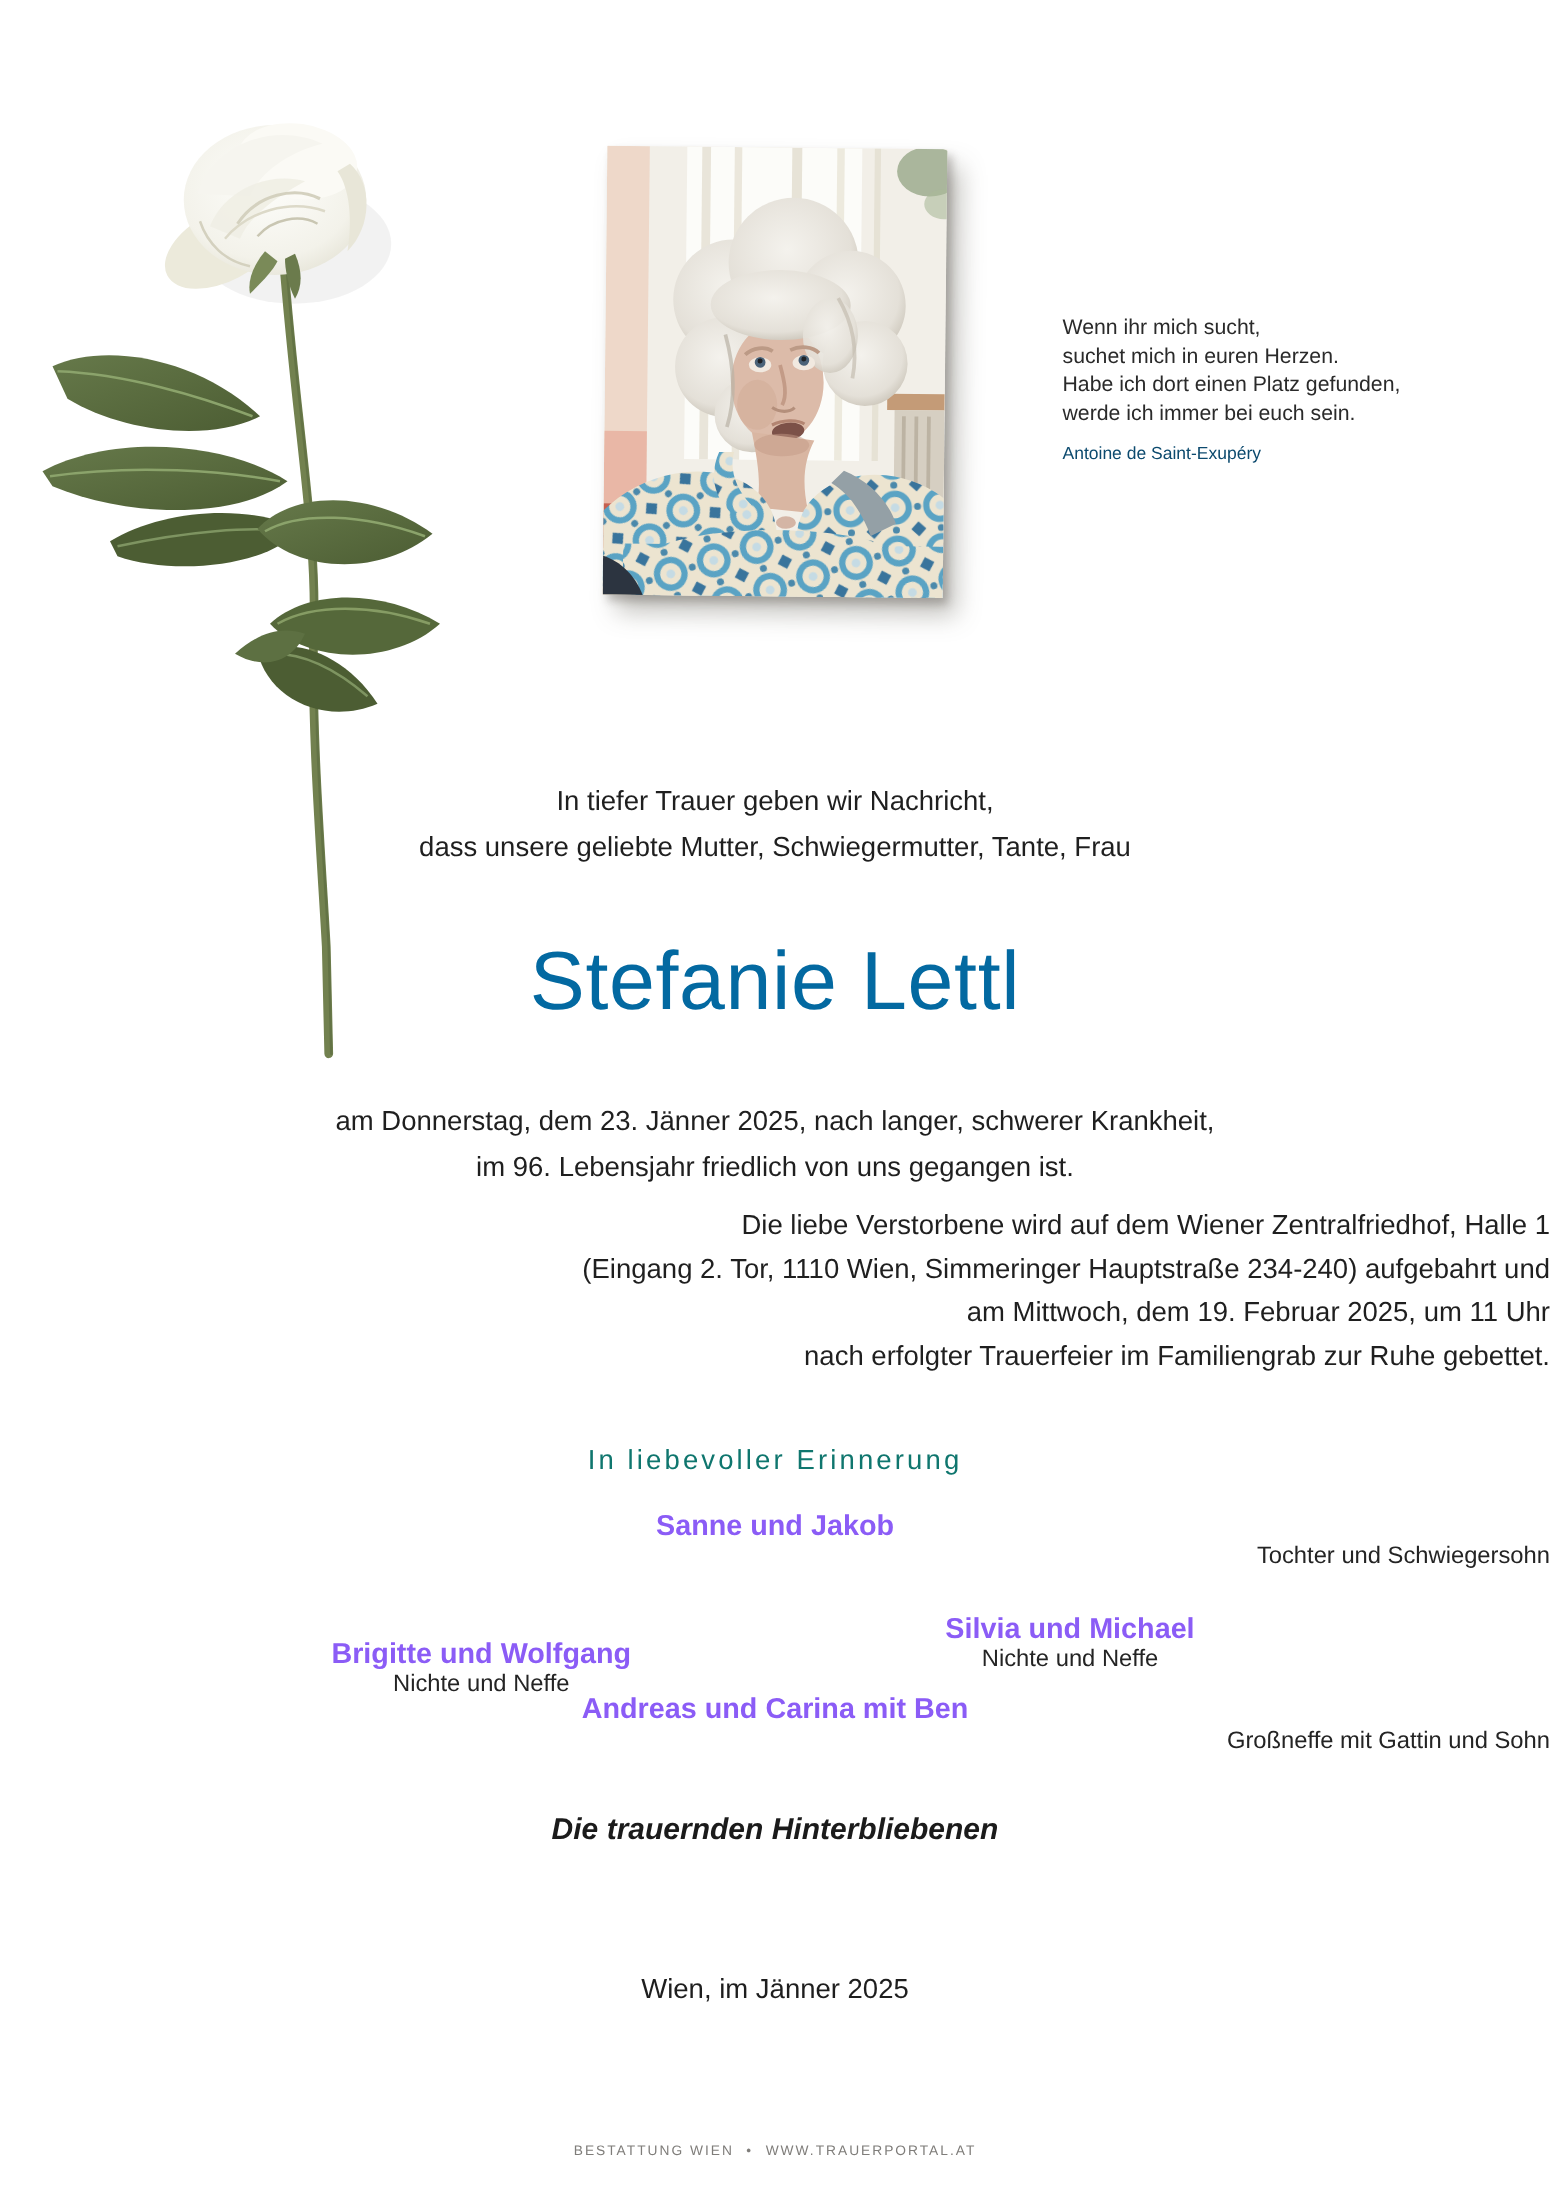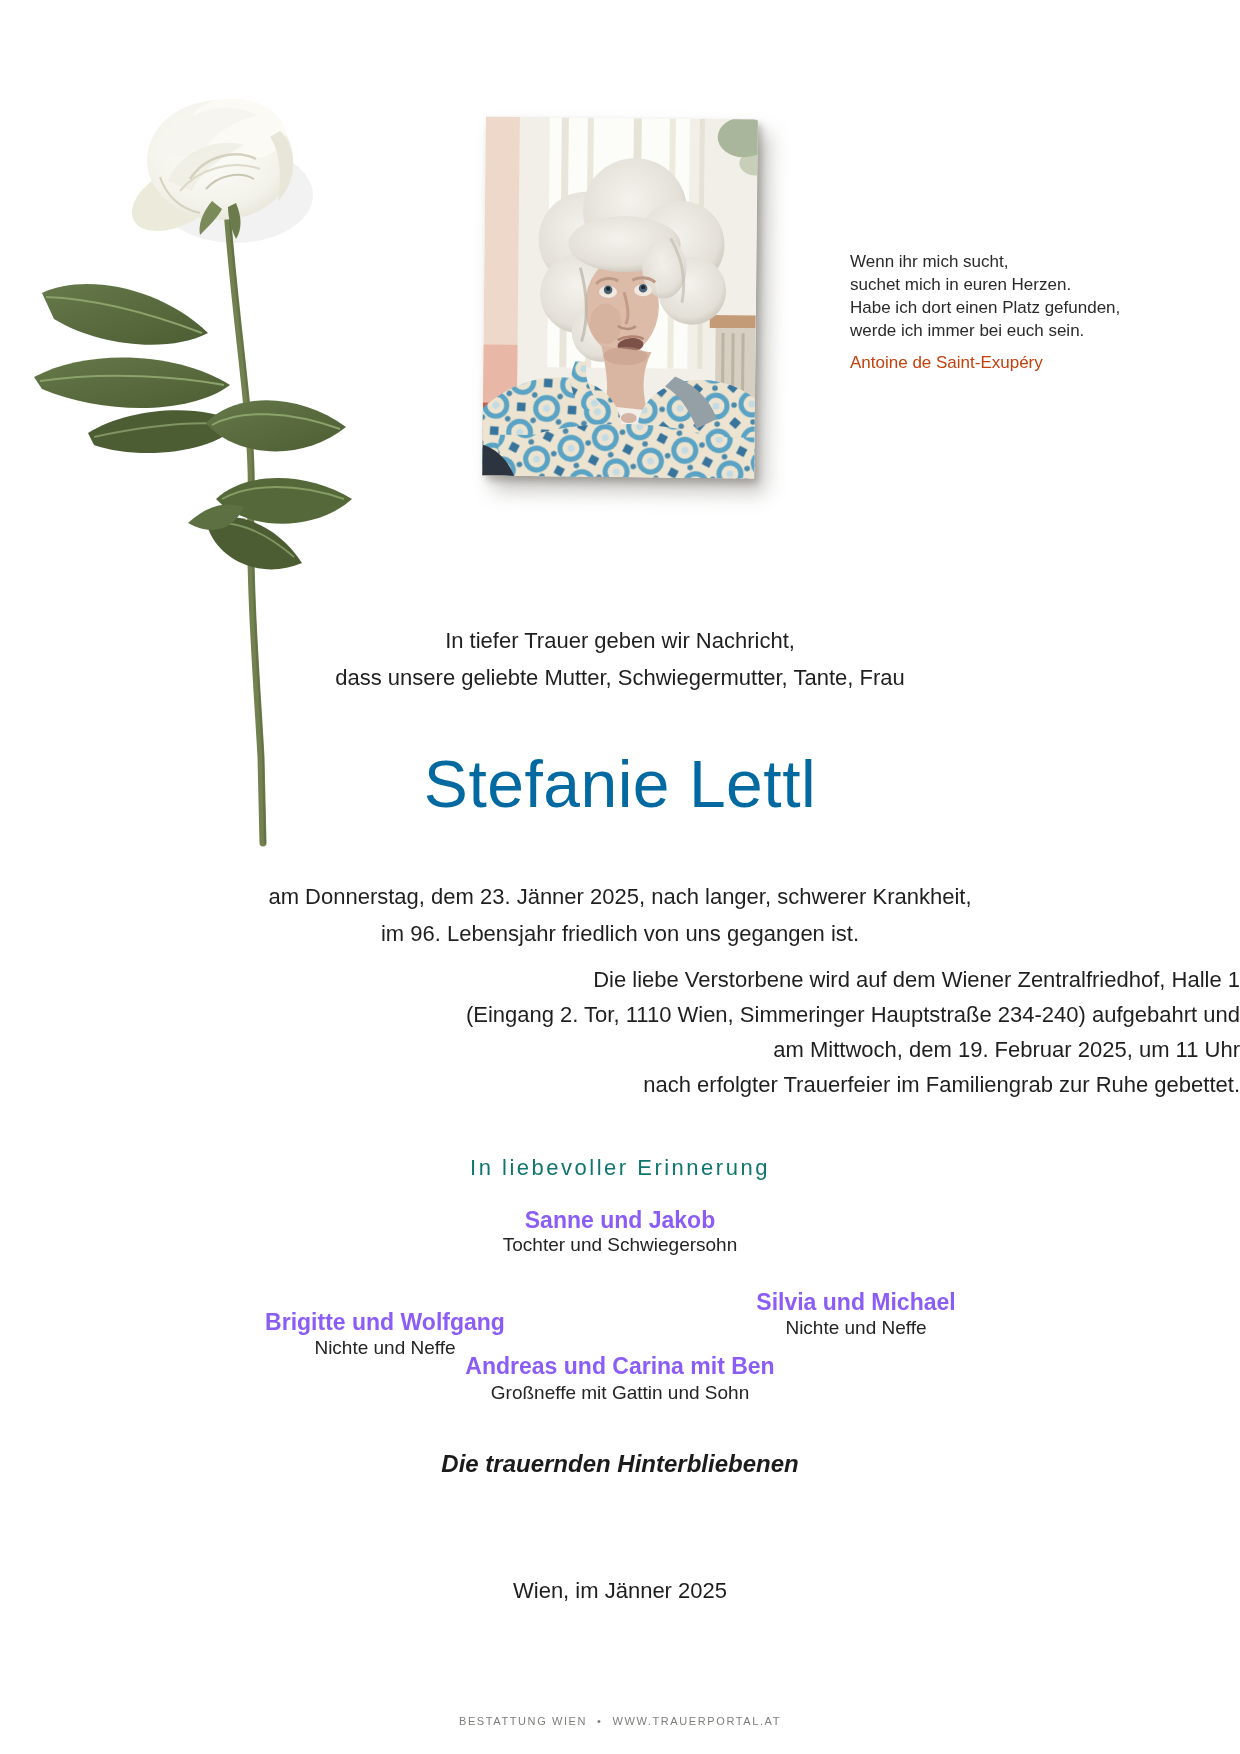--- a/index.html
+++ b/index.html
@@ -4,39 +4,39 @@
 <style>
   * { margin:0; padding:0; box-sizing:border-box; }
   html,body { background:#ffffff; }
   body { width:1240px; height:1754px; position:relative; overflow:hidden;
          font-family:"Liberation Sans","DejaVu Sans",sans-serif; color:#1e1e1e; }
   .abs { position:absolute; }
   .center { left:0; width:1240px; text-align:center; }
   .body-text { font-size:22px; line-height:37px; color:#1f1f1f; }
 
   .quote { left:850px; top:250px; width:340px; font-size:17px; line-height:23px; color:#2a2a2a; }
-  .quote .attr { margin-top:9px; font-size:17px; color:#c2410c; }
+  .quote .attr { margin-top:9px; font-size:14px; color:#0c4a6e; }
 
   .photo { left:484px; top:118px; width:272px; height:359px;
            transform:rotate(0.6deg); transform-origin:50% 50%;
            box-shadow:4px 5px 7px rgba(60,55,48,.28), 11px 14px 20px rgba(90,85,75,.35);
            background:#f5f3ee; }
   .photo svg { display:block; width:272px; height:359px; }
 
   .rose { left:30px; top:85px; width:330px; height:770px; }
   .rose svg { display:block; width:330px; height:770px; }
 
   .intro   { top:622px; }
   .name    { top:748px; font-size:66px; line-height:72px; letter-spacing:.5px; color:#0369a1; font-weight:400; }
   .death   { top:878px; }
   .funeral { top:962px; line-height:35px;text-align:right; }
   .erinnerung { top:1153px; font-size:22px; line-height:30px; letter-spacing:2.5px; color:#0f766e; }
 
   .m-names { font-size:23px; font-weight:700; line-height:28px; color:#8b5cf6; }
-  .m-rel   { font-size:19px; line-height:24px; color:#242424; }
+  .m-rel   { font-size:19px; line-height:24px; color:#242424;text-align:right; }
   .g1n { top:1206px; } .g1r { top:1233px; }
   .col-left  { left:85px;  width:600px; text-align:center;margin-top:20px; }
   .col-right { left:556px; width:600px; text-align:center; }
   .g2n { top:1288px; } .g2r { top:1316px; }
   .g4n { top:1352px; } .g4r { top:1381px; }
 
   .closing { top:1449px; font-size:24px; font-weight:700; line-height:30px; color:#1b1b1b;font-style:italic; }
   .wien    { top:1577px; font-size:22px; line-height:28px; }
 
   .footer { top:1714px; font-size:11px; line-height:15px; letter-spacing:1.6px; color:#7f7d7a; }

